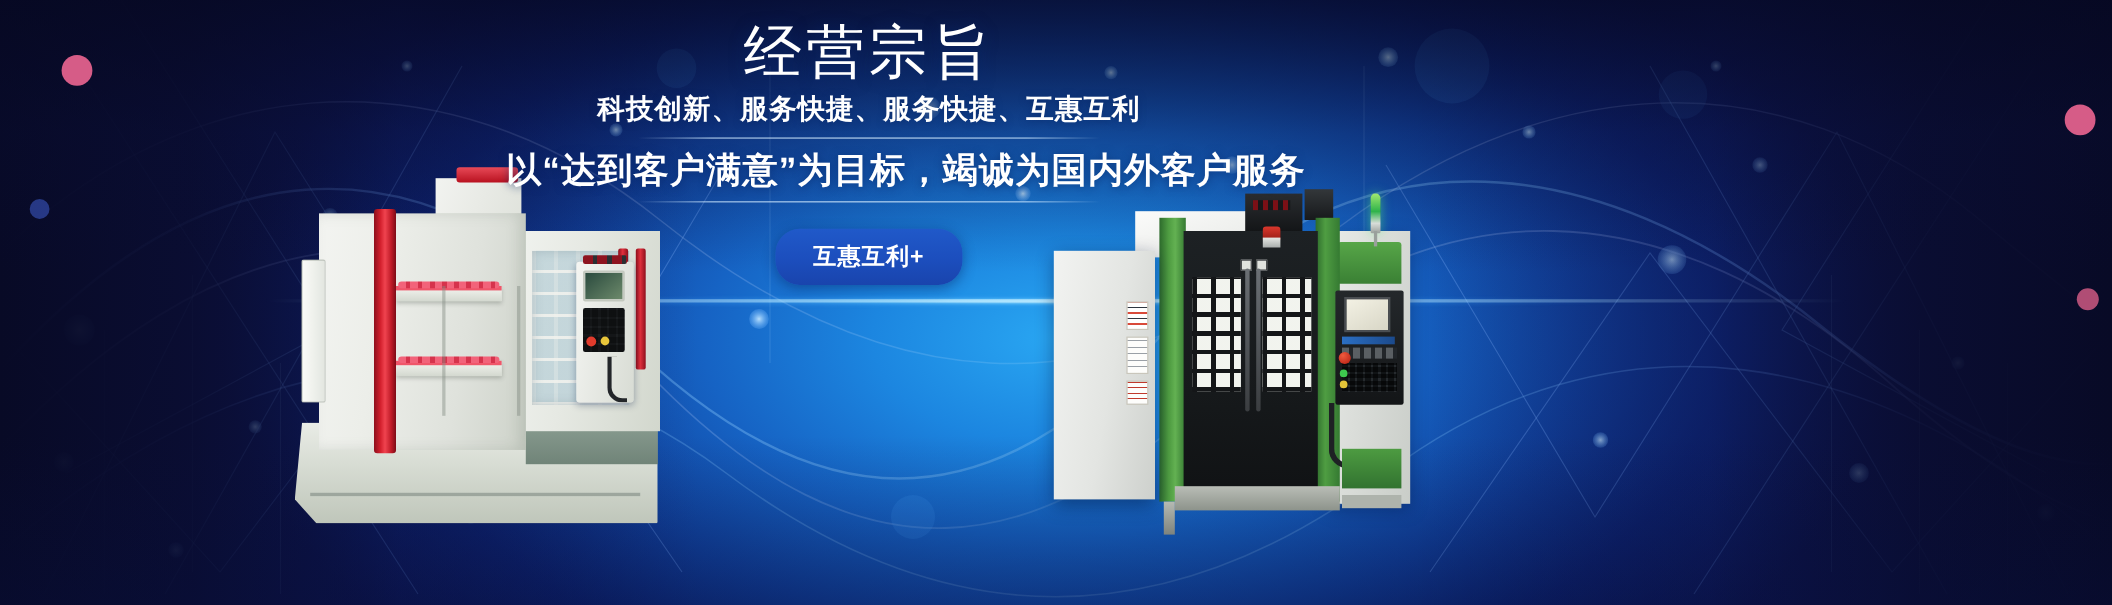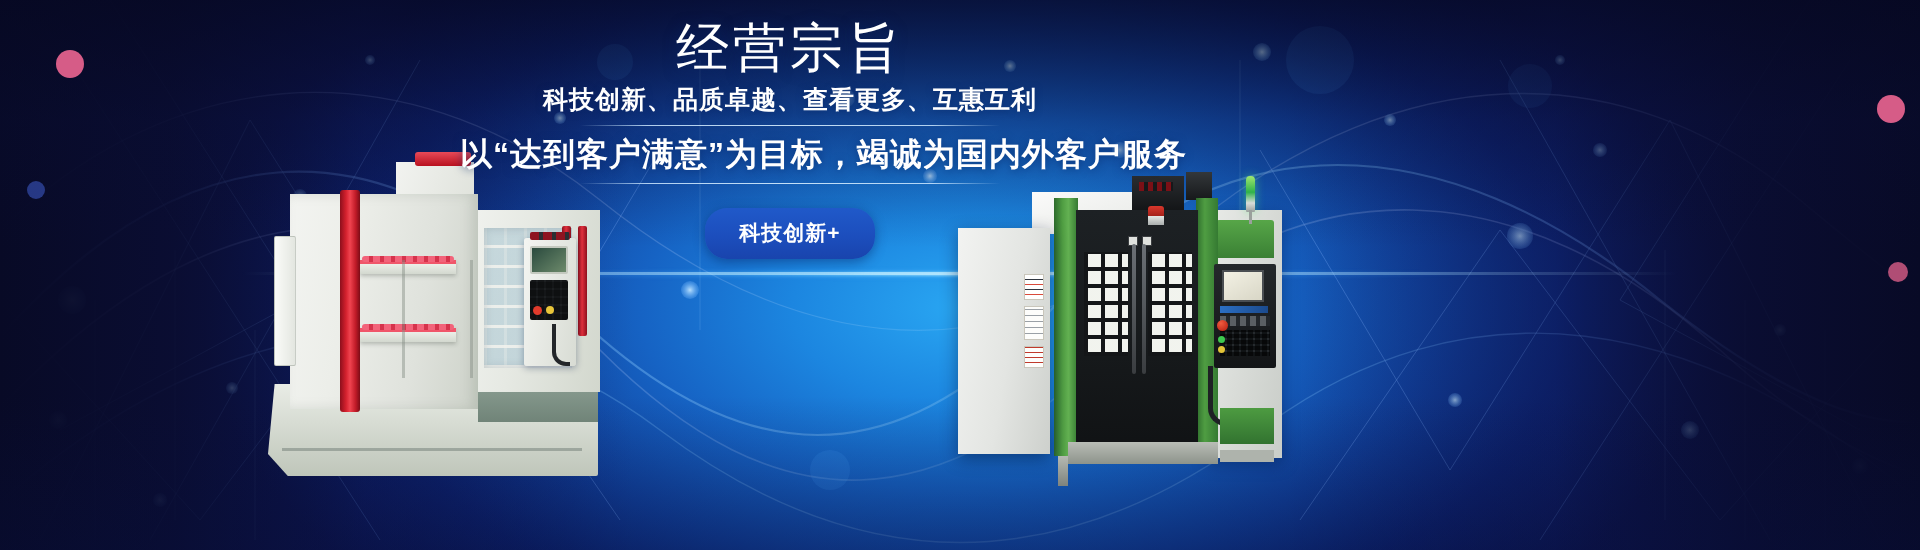--- a/index.html
+++ b/index.html
@@ -374,21 +374,21 @@
     <div class="mr-cable"></div>
     <div class="mr-cableclr"></div>
     <div class="mr-panelgreen-b"></div>
     <div class="mr-foot"></div>
     <div class="mr-drip"></div>
   </div>
 
   <div class="content">
     <div class="txt-wrap">
       <h1 class="title">经营宗旨</h1>
-      <p class="subtitle">科技创新、品质卓越、查看更多、互惠互利</p>
+      <p class="subtitle">科技创新、服务快捷、服务快捷、互惠互利</p>
       <div class="rule"></div>
       <p class="tagline">以“达到客户满意”为目标，竭诚为国内外客户服务</p>
       <div class="rule r2"></div>
-      <button class="btn">科技创新+</button>
+      <button class="btn">互惠互利+</button>
     </div>
   </div>
 
 </div>
 
 </body></html>

